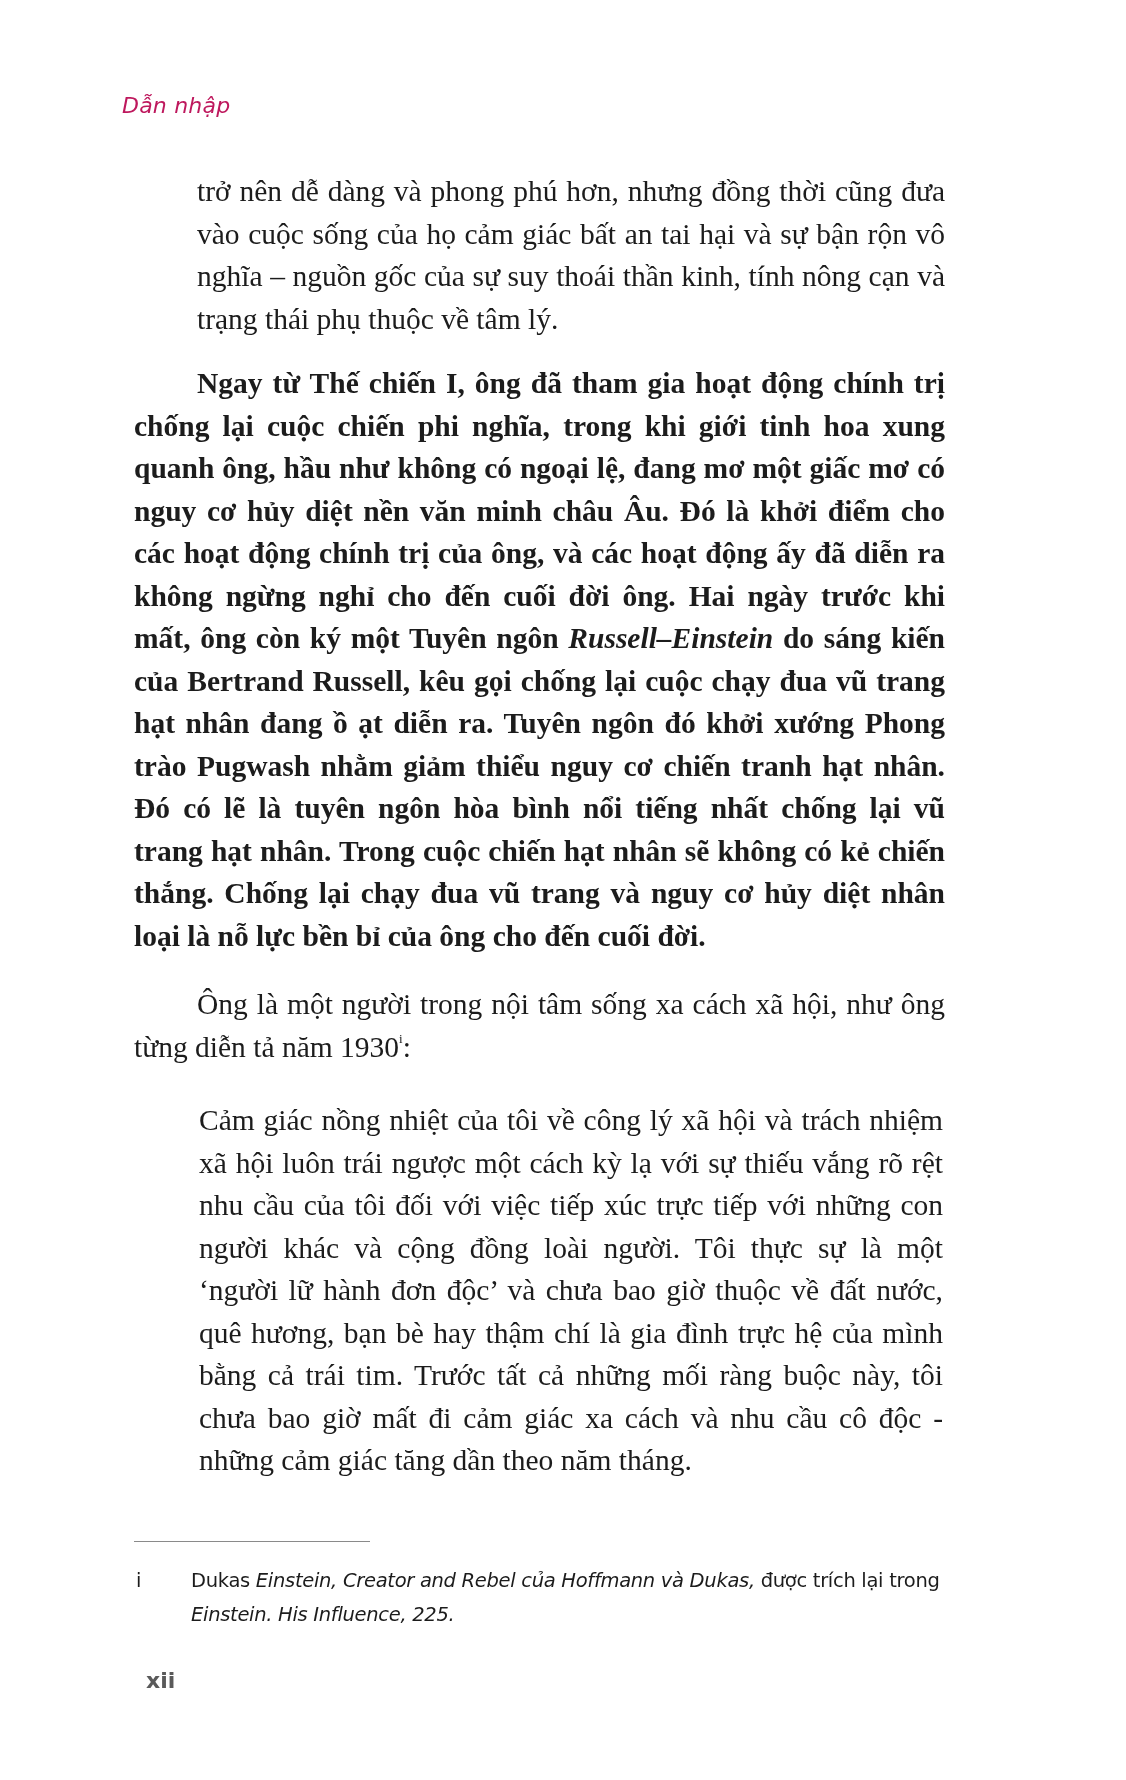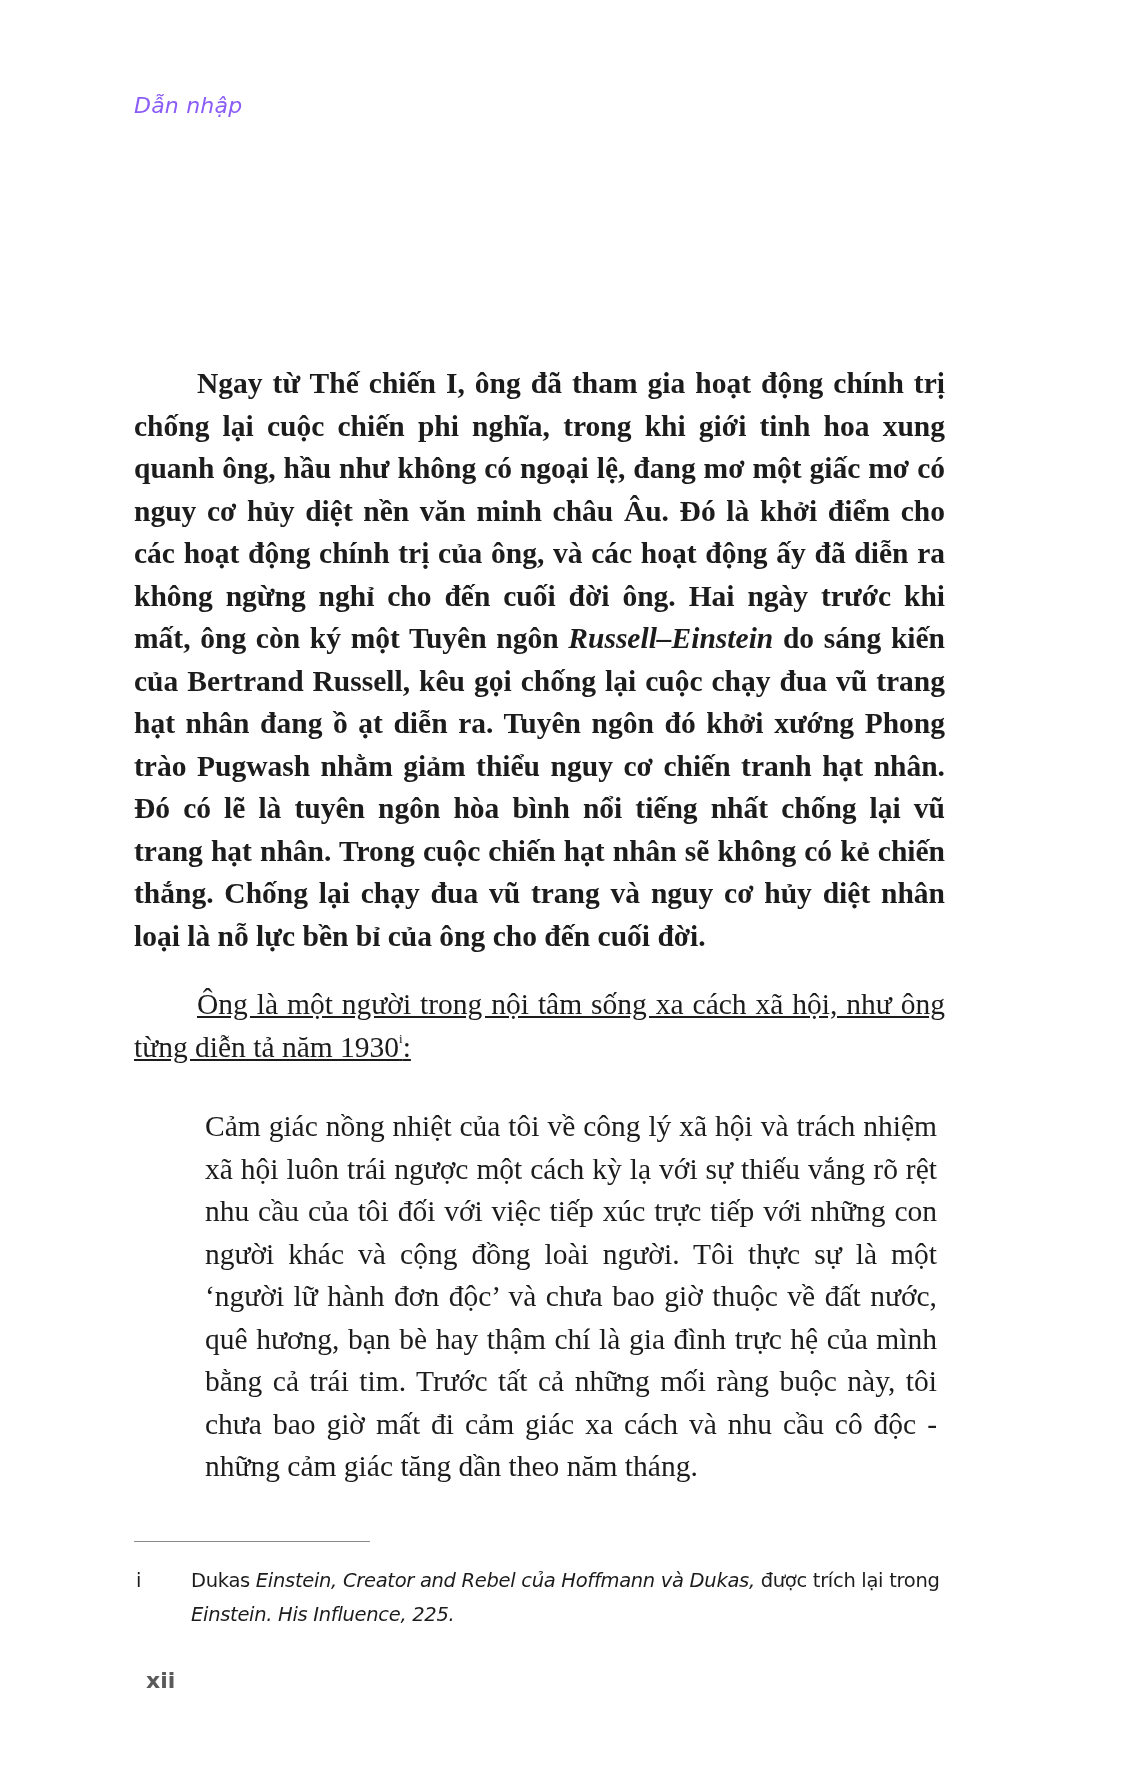--- a/index.html
+++ b/index.html
@@ -1,55 +1,58 @@
 <!DOCTYPE html>
 <html><head>
 <meta charset="utf-8">
 <style>
   html, body { margin: 0; padding: 0; background: #ffffff; }
   body { width: 1126px; height: 1780px; position: relative; overflow: hidden; }
   .page { position: absolute; left: 0; top: 0; width: 1126px; height: 1780px; background: #fff; }
   .running-head {
-    position: absolute; left: 134px; top: 93px;
+    position: absolute; left: 122px; top: 93px;
     font-family: "DejaVu Sans", sans-serif; font-style: italic;
-    font-size: 22px; color: #8b5cf6; letter-spacing: 0.2px;
+    font-size: 22px; color: #be185d; letter-spacing: 0.2px;
   }
   .body-text {
     position: absolute; left: 134px; width: 811px;
     font-family: "Liberation Serif", serif; font-size: 29.5px;
     line-height: 42.5px; color: #1c1c1c; text-align: justify;
   }
   .body-text p { margin: 0; }
   .p-cont { position: absolute; left: 197px; top: 170px; width: 748px; }
   .p-cont p { text-align: justify; }
   .p1 { top: 362px; }
   .p1 p { text-indent: 63px; font-weight: bold; }
   .p2 { top: 983px; }
-  .p2 p { text-indent: 63px; text-decoration: underline; }
+  .p2 p { text-indent: 63px; }
   .quote { position: absolute; left: 197px; top: 1097px; width: 748px;
     font-family: "Liberation Serif", serif; font-size: 29.5px;
     line-height: 42.5px; color: #1c1c1c; text-align: justify; }
-  .quote p { margin: 8px; }
+  .quote p { margin: 2px; }
   .ital { font-style: italic; text-align: right; }
   sup.fn { font-size: 13px; vertical-align: 14px; line-height: 0; }
   .rule { position: absolute; left: 134px; top: 1541px; width: 236px; height: 0; border-top: 1.5px solid #8a8a8a; }
   .footnote { position: absolute; left: 134px; top: 1564px; width: 811px;
     font-family: "DejaVu Sans", sans-serif; font-size: 19.5px; line-height: 34px; color: #1c1c1c; }
   .fn-mark { position: absolute; left: 2px; top: 0; }
   .fn-body { position: absolute; left: 57px; top: 0; width: 754px; letter-spacing: -0.3px; }
   .folio { position: absolute; left: 134px; top: 1668px;
     font-family: "DejaVu Sans", sans-serif; font-weight: bold; font-size: 22px; color: #5a5a5a; margin-left: 12px; }
 </style>
 </head>
 <body>
 
 <div class="page">
 
   <div class="running-head">Dẫn nhập</div>
 
+  <div class="body-text p-cont">
+    <p>trở nên dễ dàng và phong phú hơn, nhưng đồng thời cũng đưa vào cuộc sống của họ cảm giác bất an tai hại và sự bận rộn vô nghĩa – nguồn gốc của sự suy thoái thần kinh, tính nông cạn và trạng thái phụ thuộc về tâm lý.</p>
+  </div>
 
   <div class="body-text p1">
     <p><span>Ngay từ Thế chiến I, ông đã tham gia hoạt động chính trị chống lại cuộc chiến phi nghĩa, trong khi giới tinh hoa xung quanh ông, hầu như không có ngoại lệ, đang mơ một giấc mơ có nguy cơ hủy diệt nền văn minh châu Âu. Đó là khởi điểm cho các hoạt động chính trị của ông, và các hoạt động ấy đã diễn ra không ngừng nghỉ cho đến cuối đời ông. Hai ngày trước khi mất, ông còn ký một Tuyên ngôn </span><span class="ital">Russell–Einstein</span><span> do sáng kiến của Bertrand Russell, kêu gọi chống lại cuộc chạy đua vũ trang hạt nhân đang ồ ạt diễn ra. Tuyên ngôn đó khởi xướng Phong trào Pugwash nhằm giảm thiểu nguy cơ chiến tranh hạt nhân. Đó có lẽ là tuyên ngôn hòa bình nổi tiếng nhất chống lại vũ trang hạt nhân. Trong cuộc chiến hạt nhân sẽ không có kẻ chiến thắng. Chống lại chạy đua vũ trang và nguy cơ hủy diệt nhân loại là nỗ lực bền bỉ của ông cho đến cuối đời.</span></p>
   </div>
 
   <div class="body-text p2">
     <p><span>Ông là một người trong nội tâm sống xa cách xã hội, như ông từng diễn tả năm 1930</span><sup class="fn">i</sup><span>:</span></p>
   </div>
 
   <div class="quote">

